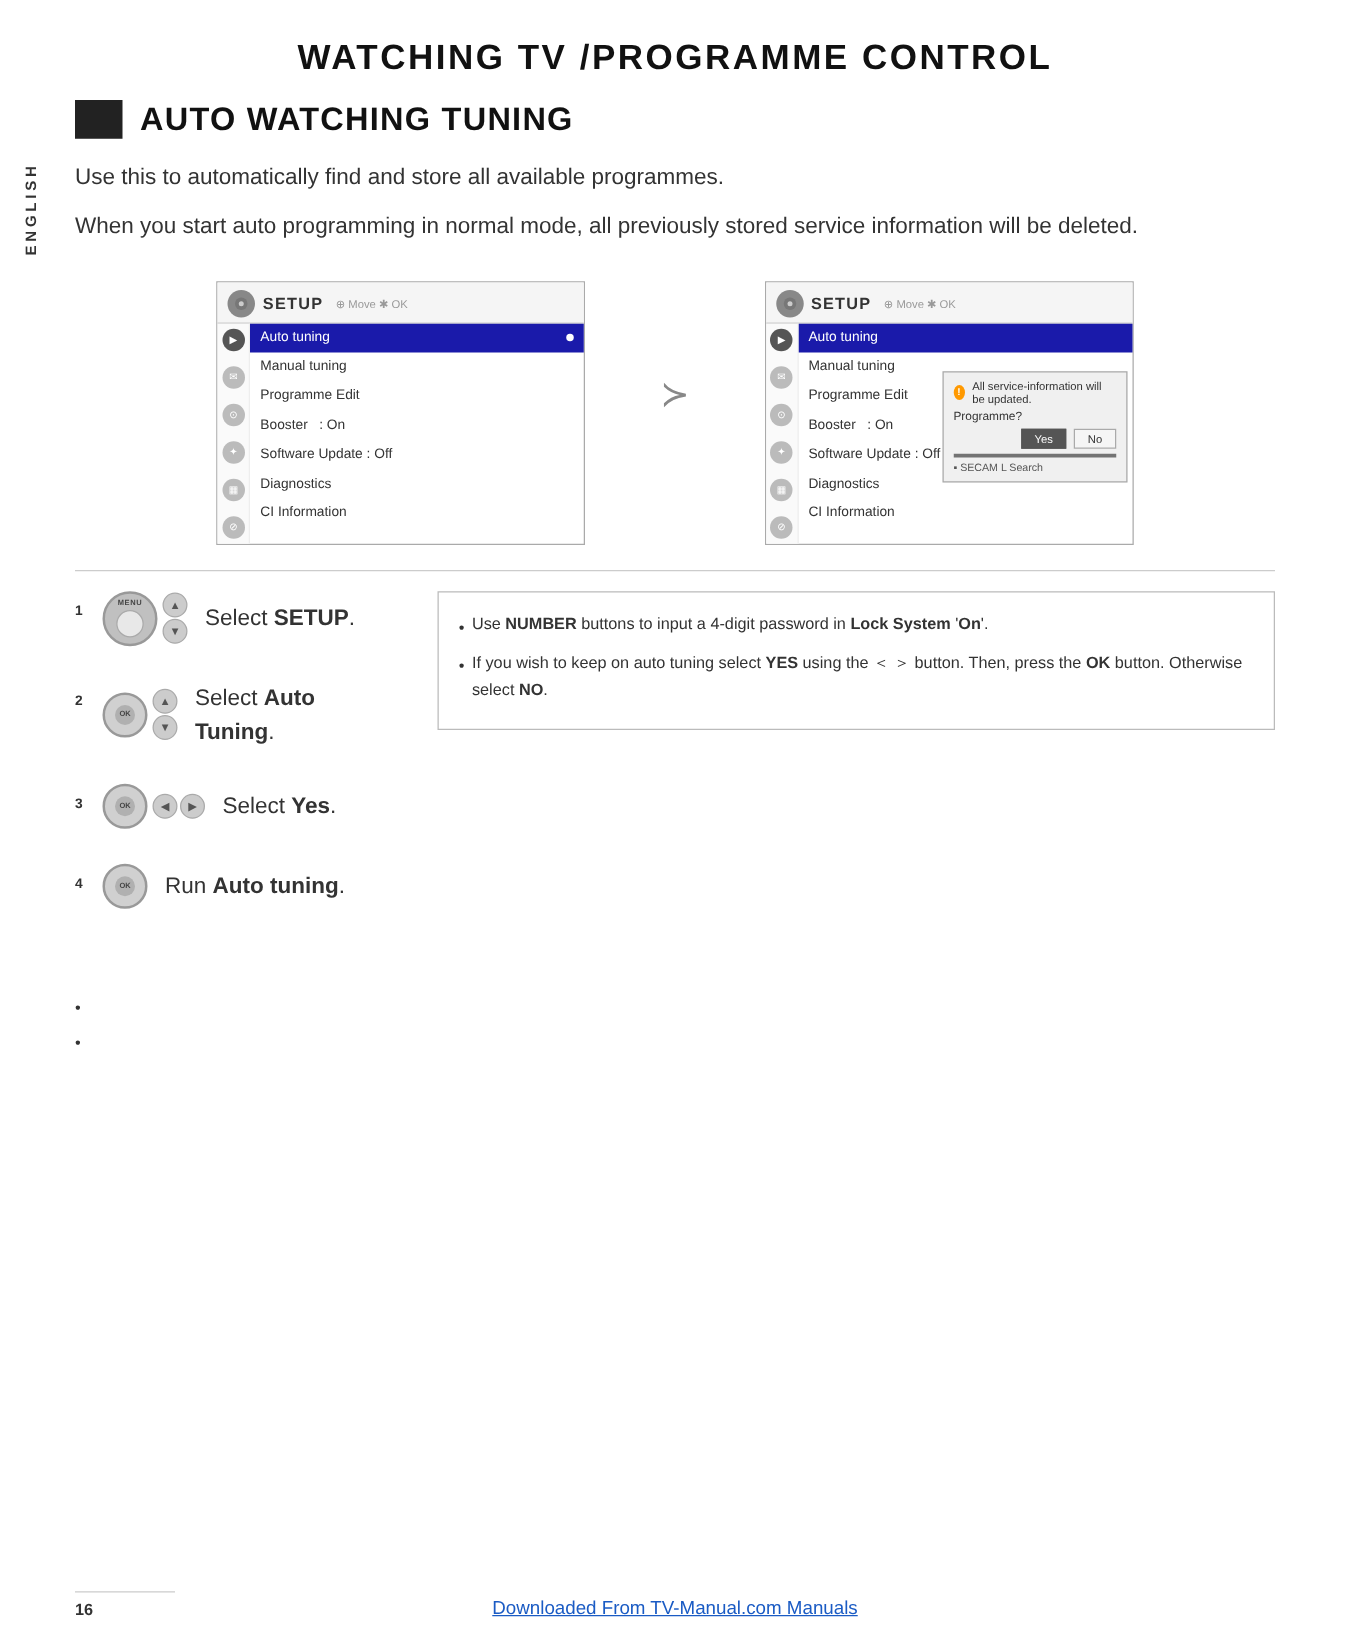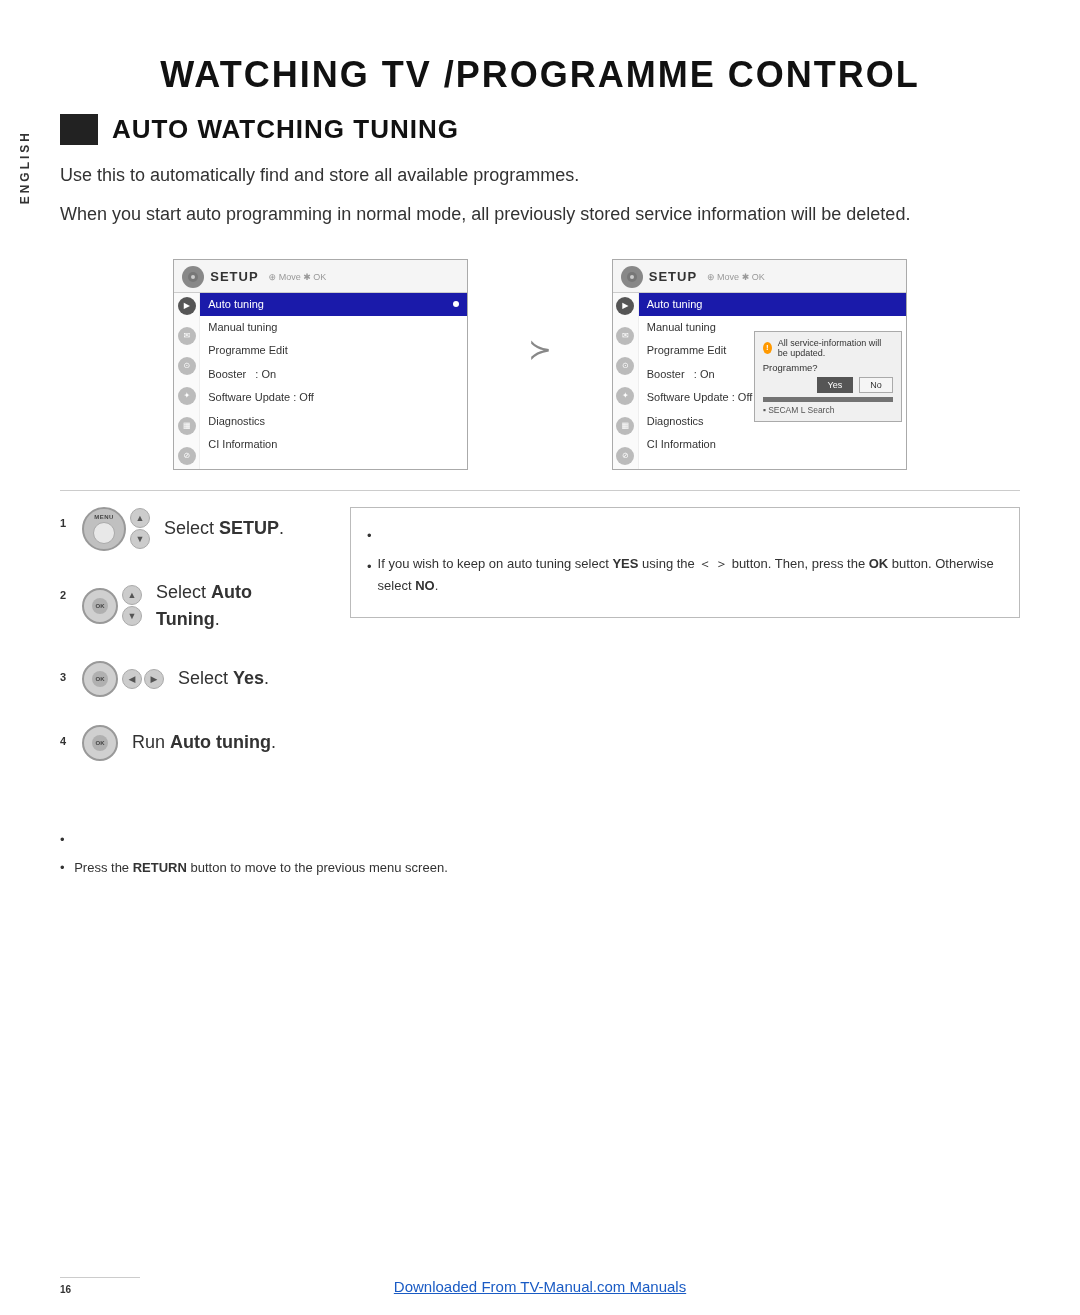--- a/index.html
+++ b/index.html
@@ -9,26 +9,25 @@
       color: #222;
       width: 1080px;
       min-height: 1315px;
       position: relative;
       padding: 30px 60px 40px 60px;
     }
 
     
     .page-title {
       text-align: center;
-      font-size: 36px;
+      font-size: 28px;
       font-weight: bold;
       letter-spacing: 2px;
       margin-bottom: 18px;
       color: #111;
-      margin-top: 24px;
     }
 
     
     .section-heading {
       font-size: 26px;
       font-weight: bold;
       letter-spacing: 1px;
       color: #111;
       margin-bottom: 16px;
       border-left: 38px solid #222;
@@ -237,21 +236,21 @@
 
     .dialog-btn.no {
       background: #f5f5f5;
       color: #333;
     }
 
     .secam-label {
       font-size: 8.5px;
       color: #555;
       margin-top: 4px;
-      border-top: 5px solid #737373;
+      border-top: 3px solid #737373;
       padding-top: 3px;
     }
 
     
     .steps-section {
       display: flex;
       flex-direction: row;
       gap: 30px;
       margin-top: 10px;
       align-items: flex-start;
@@ -353,21 +352,21 @@
       align-items: flex-start;
     }
 
     .page-footer-line {
       width: 80px;
       border-top: 1px solid #ccc;
       margin-bottom: 6px;
     }
 
     .page-number {
-      font-size: 10px;
+      font-size: 13px;
       font-weight: bold;
       color: #333;
     }
 
     .page-footer-link {
       position: absolute;
       bottom: 0;
       left: 50%;
       transform: translateX(-50%);
       font-size: 15px;
@@ -649,35 +648,35 @@
           <div class="ok-btn-inner">OK</div>
         </div>
       </div>
       <span class="step-text">Run <strong>Auto tuning</strong>.</span>
     </div>
   </div>
 
   <div class="info-box">
     <div class="bullet-item">
       <span class="bullet-dot">•</span>
+      <span>Use <strong>NUMBER</strong> buttons to input a 4-digit password in <strong>Lock System</strong> '<strong>On</strong>'.</span>
     </div>
     <div class="bullet-item">
       <span class="bullet-dot">•</span>
       <span>If you wish to keep on auto tuning select <strong>YES</strong> using the ＜ ＞ button. Then, press the <strong>OK</strong> button. Otherwise select <strong>NO</strong>.</span>
     </div>
   </div>
 </div>
 
 <div class="bottom-notes">
   <div class="bottom-note">
     <span>•</span>
   </div>
   <div class="bottom-note">
     <span>•</span>
-    <span>&nbsp;Press the <strong>RETURN</strong> button to move to the previous menu screen.</span>
   </div>
 </div>
 
 <div class="page-footer">
   <div class="page-footer-line"></div>
   <span class="page-number">16</span>
   <a class="page-footer-link" href="#">Downloaded From TV-Manual.com Manuals</a>
 </div>
 
 </body></html>

